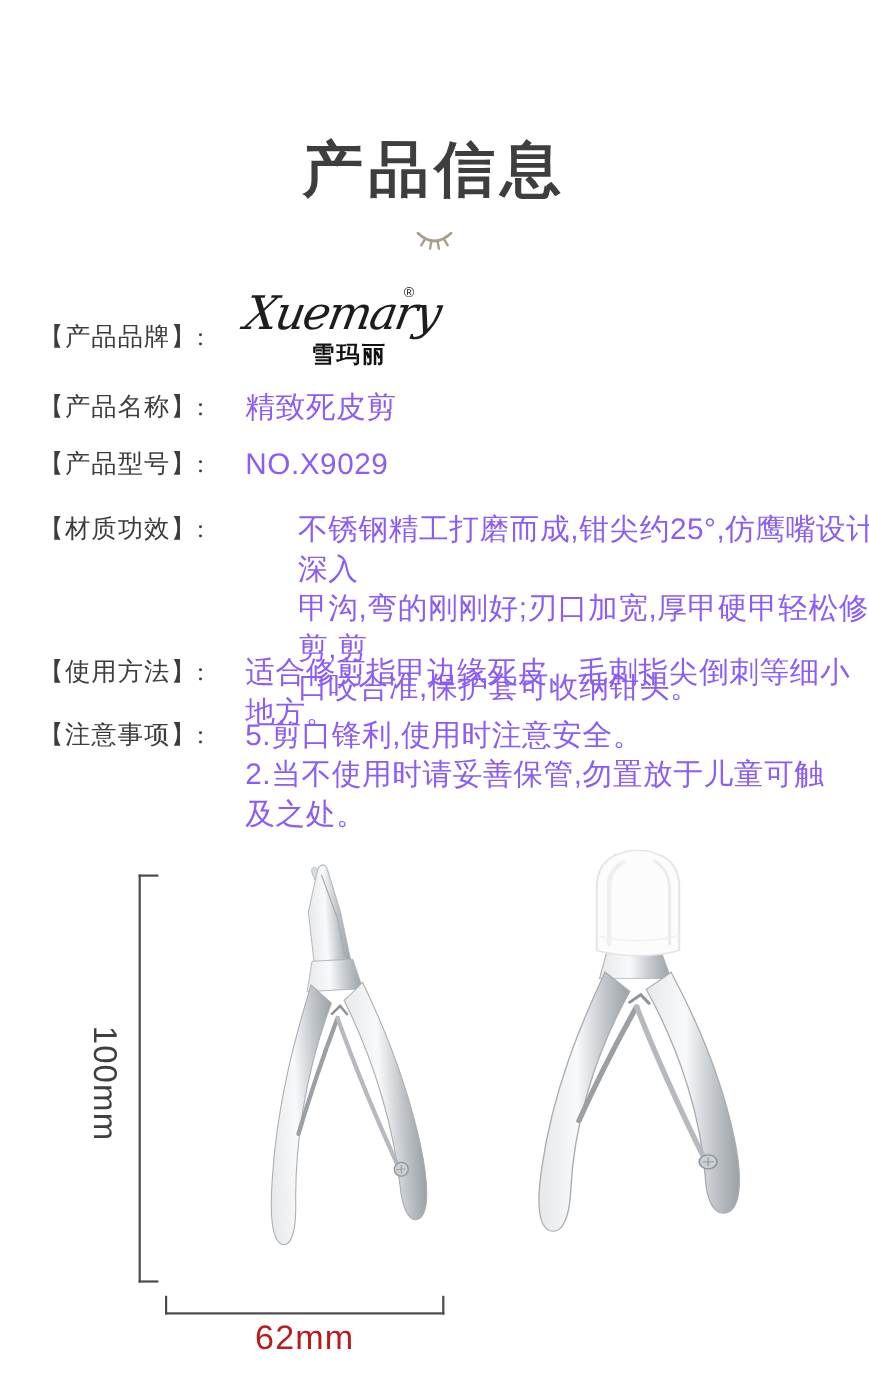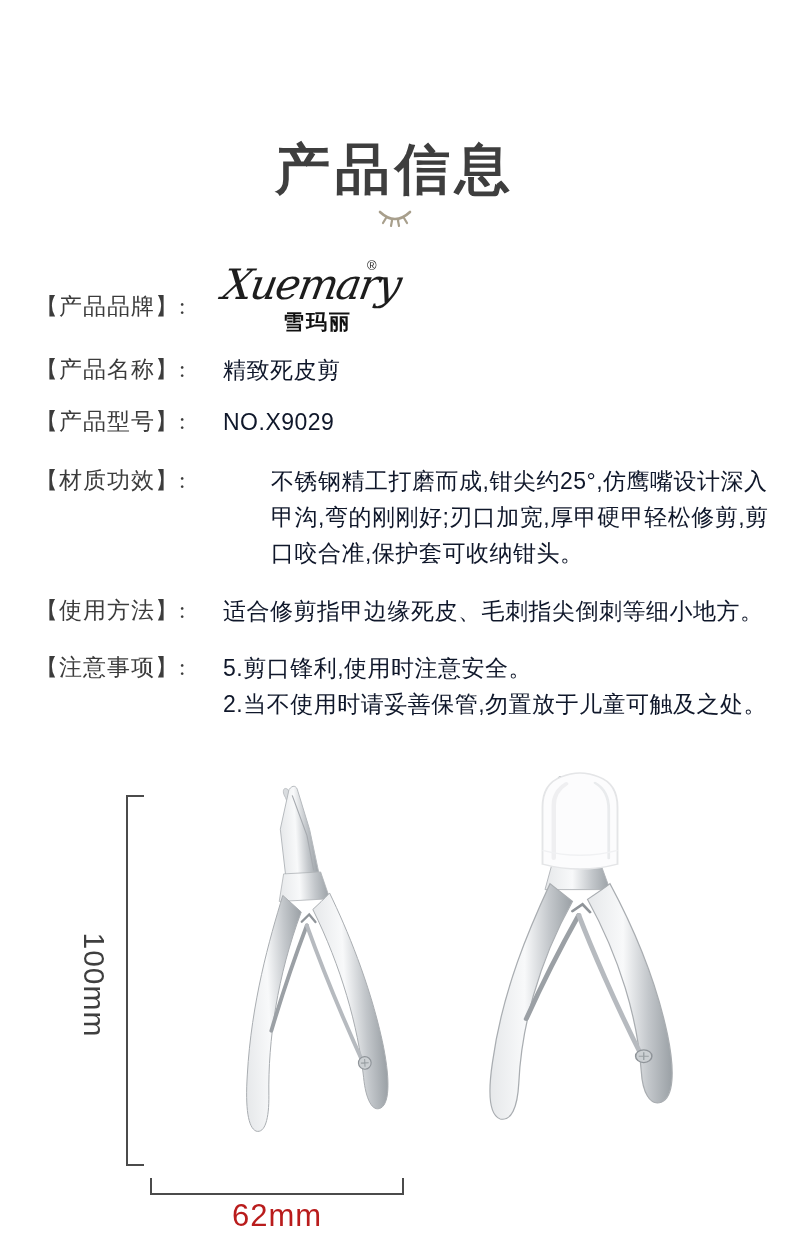--- a/index.html
+++ b/index.html
@@ -3,31 +3,31 @@
 <meta charset="utf-8">
 <style>
   html,body{margin:0;padding:0;background:#fff;}
   #page{
     position:relative;width:790px;height:1252px;background:#ffffff;
     font-family:"Liberation Sans",sans-serif;color:#3d3d3d;overflow:hidden;
   }
   
   .page-title{
     position:absolute;top:118px;left:0;width:790px;text-align:center;
-    font-size:55px;font-weight:700;letter-spacing:5px;color:#3e3e3e;margin-top:15px;
+    font-size:55px;font-weight:700;letter-spacing:5px;color:#3e3e3e;
   }
   .lash{position:absolute;left:378px;top:206px;width:34px;height:22px;}
   
   .spec-row{position:absolute;left:35px;display:flex;align-items:flex-start;}
   .spec-label{
     width:188px;flex:none;font-size:23px;line-height:36px;color:#3c3c3c;
     letter-spacing:1px;white-space:nowrap;font-family:Liberation Serif, serif;
   }
   .spec-value{
-    width:552px;font-size:23px;line-height:36px;color:#0f172a;
+    width:552px;font-size:27px;line-height:36px;color:#8b5cf6;
     white-space:pre-line;letter-spacing:0.5px;
   }
   .row-brand{top:289px;} .row-name{top:352px;} .row-model{top:404px;}
   .row-material{top:463px;gap:48px;} .row-usage{top:593px;} .row-notice{top:650px;}
   
   .brand-logo{position:absolute;left:221px;top:258px;width:175px;height:80px;}
   .brand-script{
     position:absolute;left:2px;top:2px;
     font-family:"DejaVu Serif",serif;font-style:italic;font-weight:400;
     font-size:42px;color:#1d1d1d;transform:skewX(-10deg);letter-spacing:-2px;

